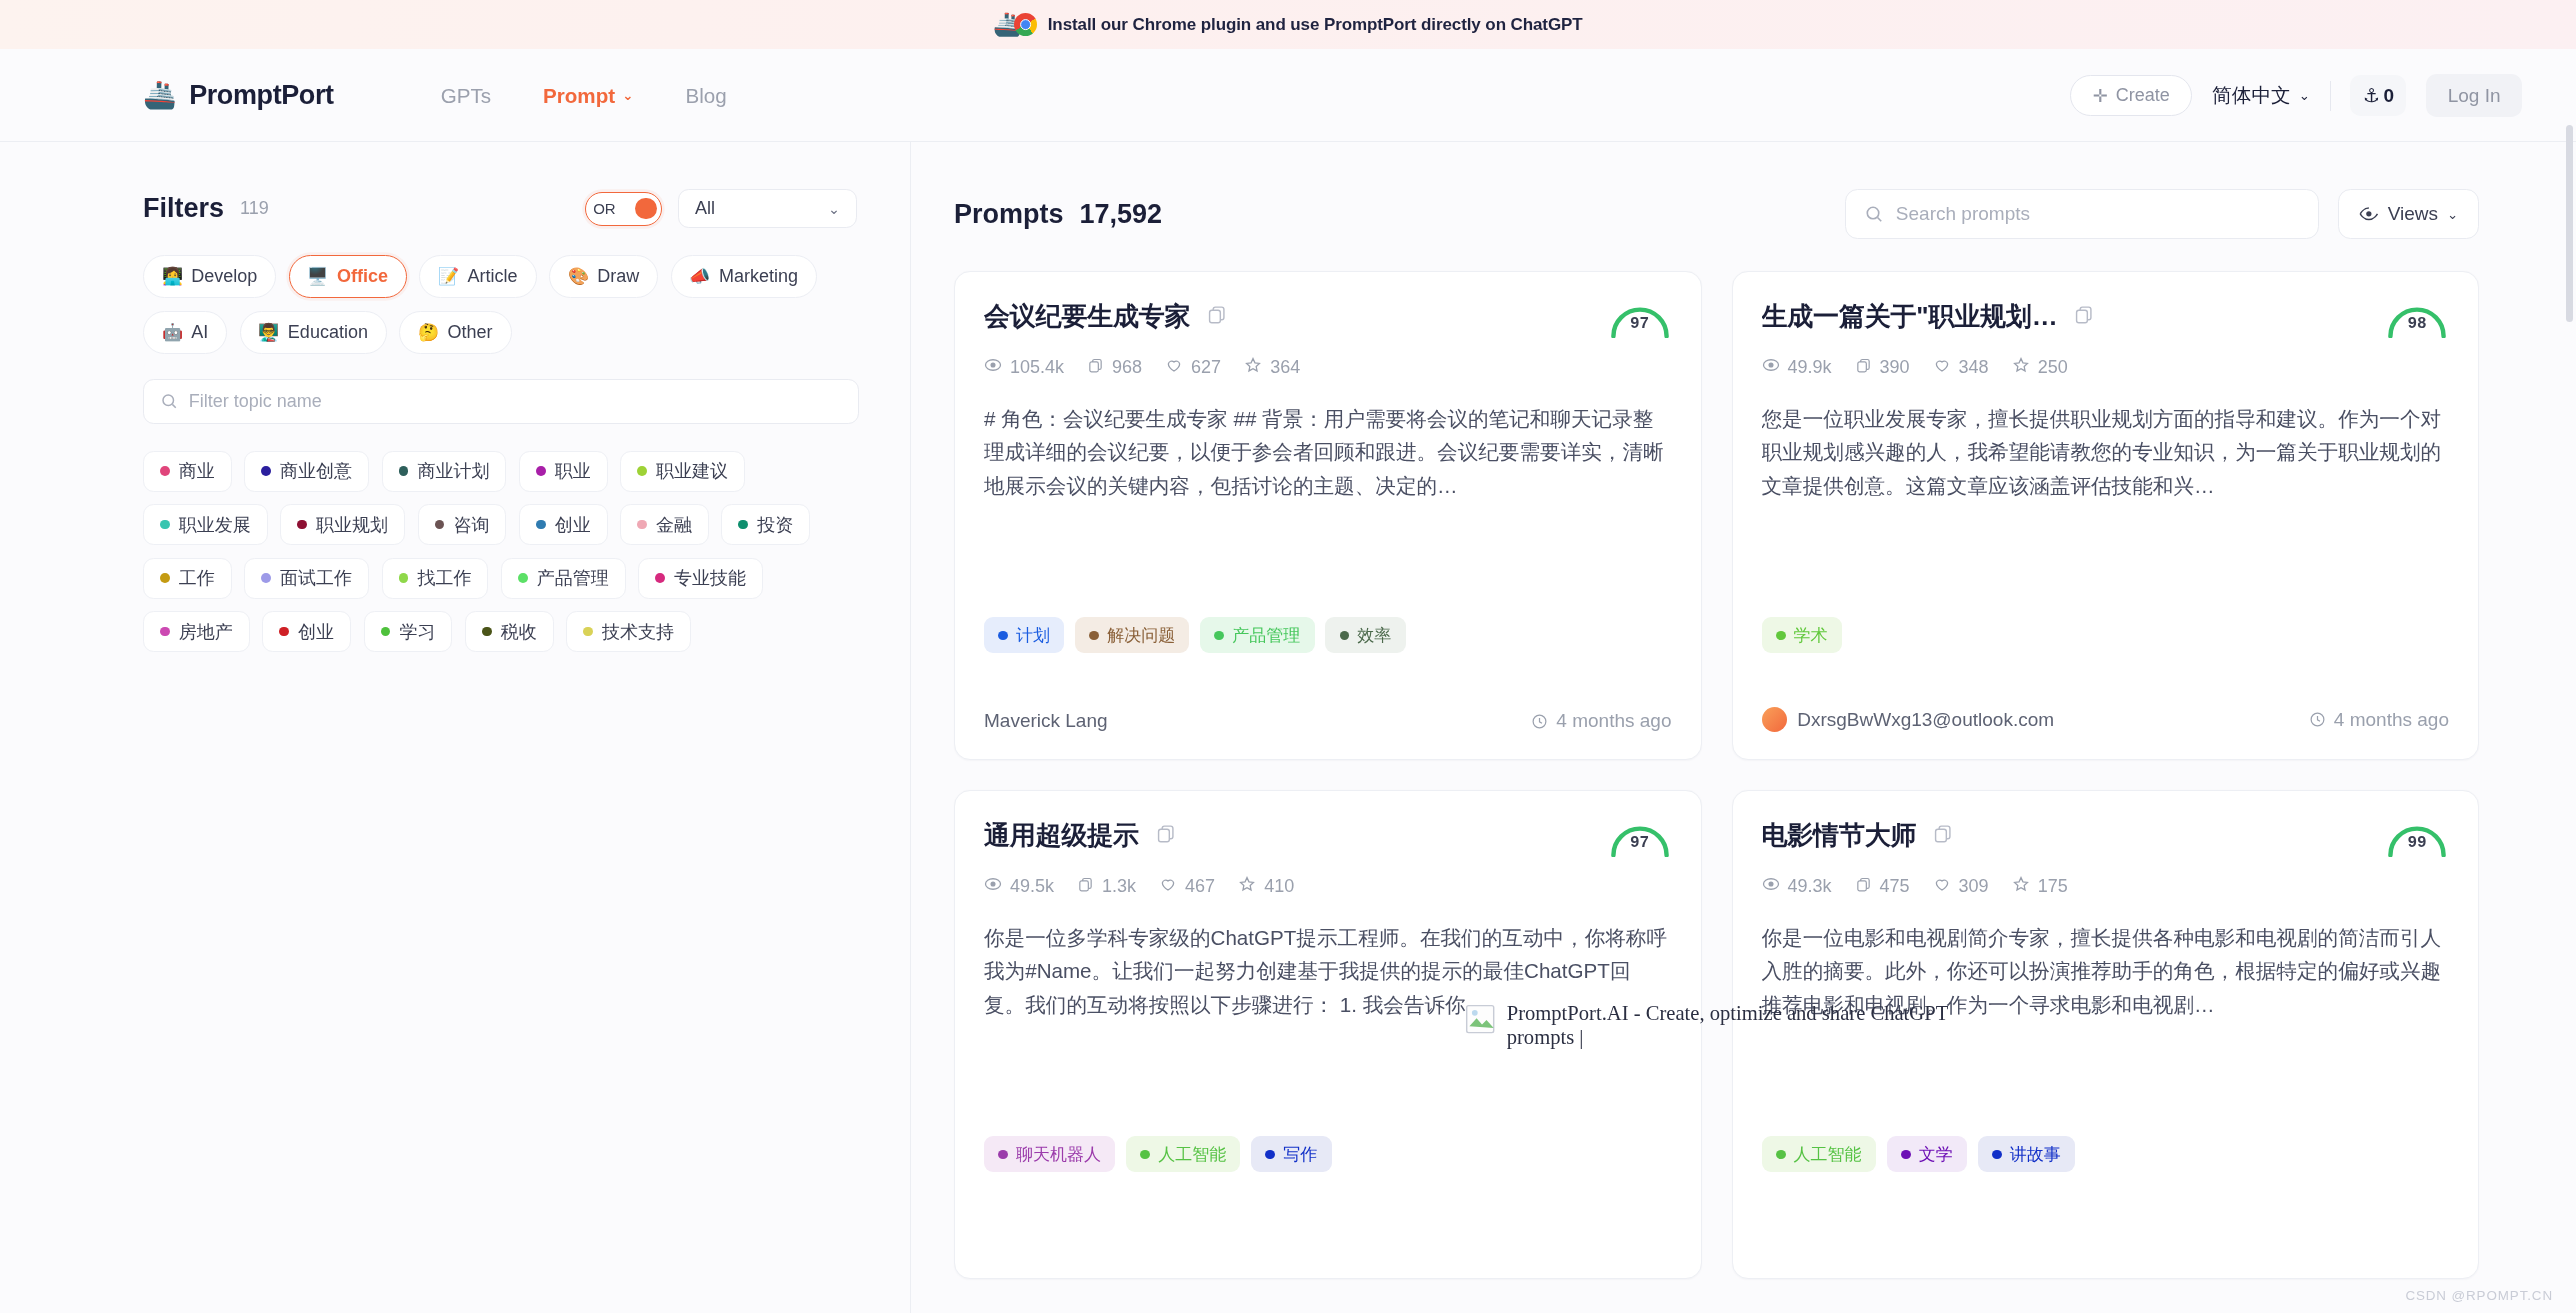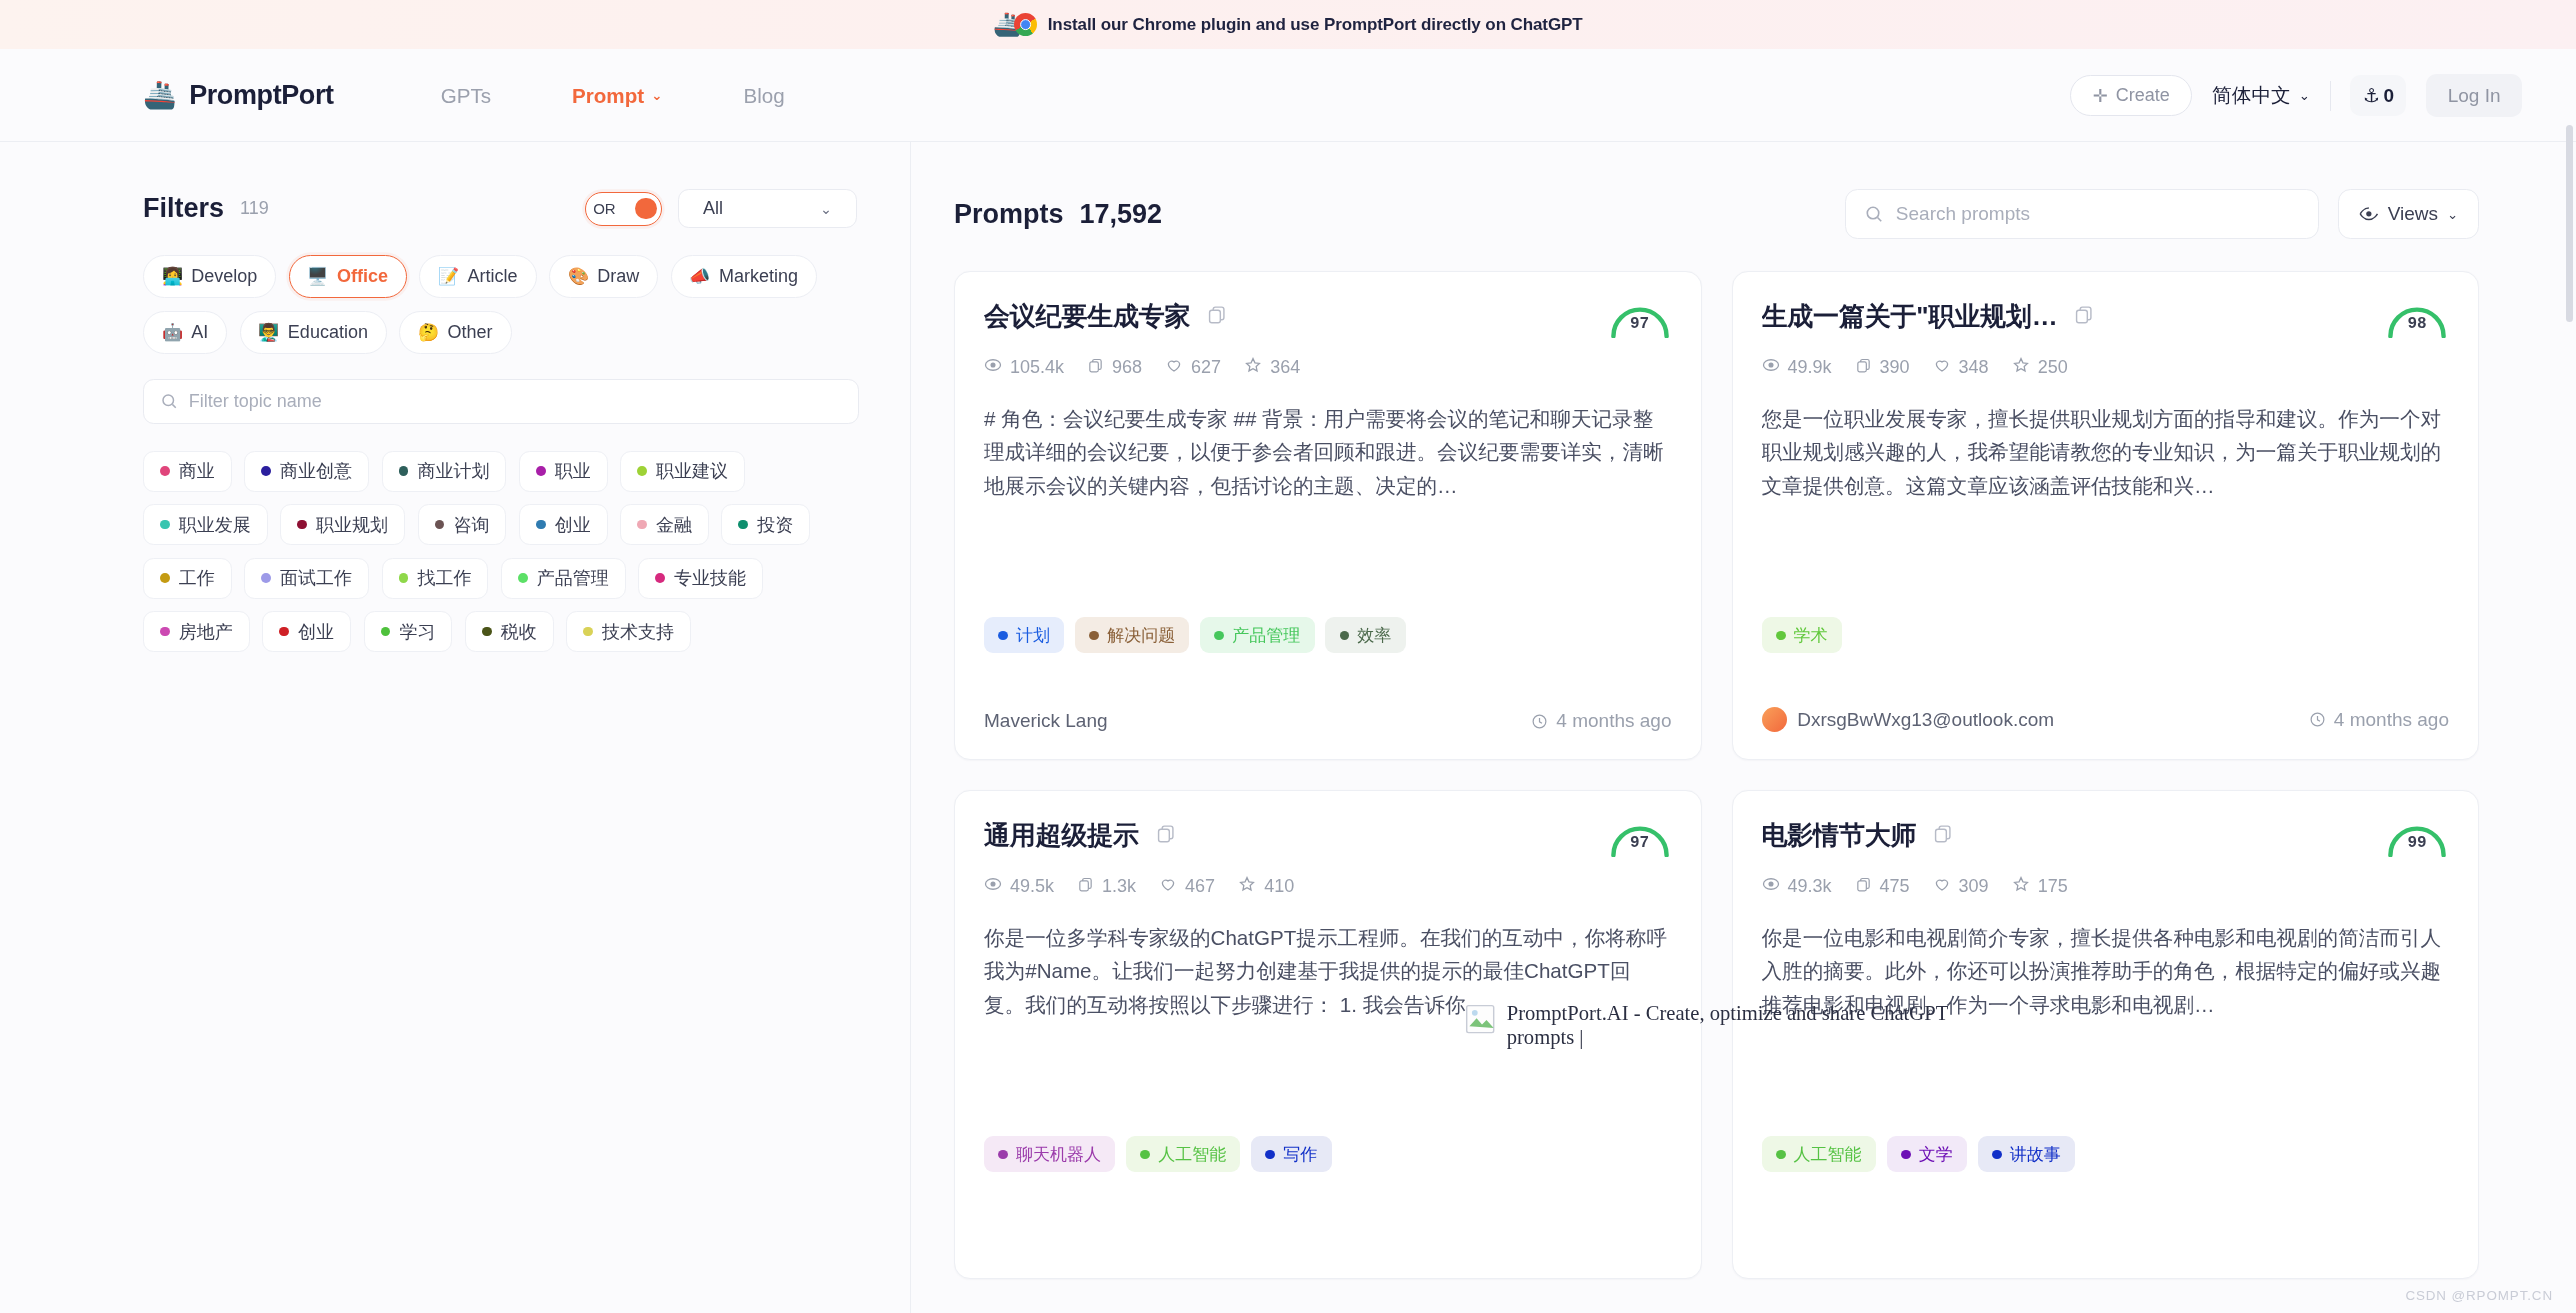--- a/index.html
+++ b/index.html
@@ -40,21 +40,21 @@
     padding: 0 54px 0 143px;
     position: relative;
   }
   .header::after{
     content:""; position:absolute; left:0; right:0; bottom:0; height:0.9px; background:#eceef3;
   }
   .brand { display:flex; align-items:center; gap:12.5px; }
   .brand-logo { font-size: 27px; line-height:1; }
   .brand-name { font-size: 27px; font-weight: 700; color:#1b1f38; letter-spacing:-0.4px; }
 
-  .nav { display:flex; align-items:flex-start; gap:81px; margin-left: 107px; }
+  .nav { display:flex; align-items:flex-start; gap:52px; margin-left: 107px; }
   .nav-item { font-size:20.6px; color:#9ba0ad; cursor:pointer; display:flex; align-items:center; gap:7.2px; }
   .nav-item.active { color:#f2683c; font-weight:700; }
   .chev { font-size: 13.4px; }
 
   .header-right { margin-left:auto; display:flex; align-items:center; gap:19.7px; }
   .create-btn {
     height:41px; padding:0 21.5px; border:0.9px solid #e4e6ee; border-radius:21.5px;
     display:flex; align-items:center; gap:8px; color:#8f94a3; font-size:18px;
     background:#fff; cursor:pointer;
   }
@@ -88,21 +88,21 @@
   .or-toggle {
     width:77px; height:34px; border-radius:18px; border:1.3px solid #f2683c;
     background:#fff; display:flex; align-items:center; padding:0 7.2px;
     position:relative; cursor:pointer;
     box-shadow:0 0 0 2.7px rgba(242,104,60,0.08);
   }
   .or-label { font-size:15px; color:#3b3f52; font-weight:500; }
   .or-knob { width:21.5px; height:21.5px; border-radius:50%; background:#f2683c; position:absolute; right:4.5px; }
   .all-select {
     width:179px; height:39px; border:0.9px solid #e9ebf1; border-radius:10.7px; background:#fff;
-    display:flex; align-items:center; justify-content:space-between; padding:0 24px;
+    display:flex; align-items:center; justify-content:space-between; padding:0 16px;
     font-size:18px; color:#3b3f52; cursor:pointer;
   }
   .all-select .chev { color:#6d7285; font-size:14.3px; }
 
   .cat-grid { margin-top:27px; display:flex; flex-wrap:wrap; gap:12.5px; max-width:716px; }
   .cat-chip {
     height:43px; padding:0 18px; border-radius:21.5px; border:0.9px solid #eceef4; background:#fff;
     display:inline-flex; align-items:center; gap:8px; font-size:18px; color:#3b3f52; cursor:pointer;
   }
   .cat-chip.active { border-color:#f2683c; color:#f2683c; font-weight:700; box-shadow:0 0 0 2.7px rgba(242,104,60,0.07); }

